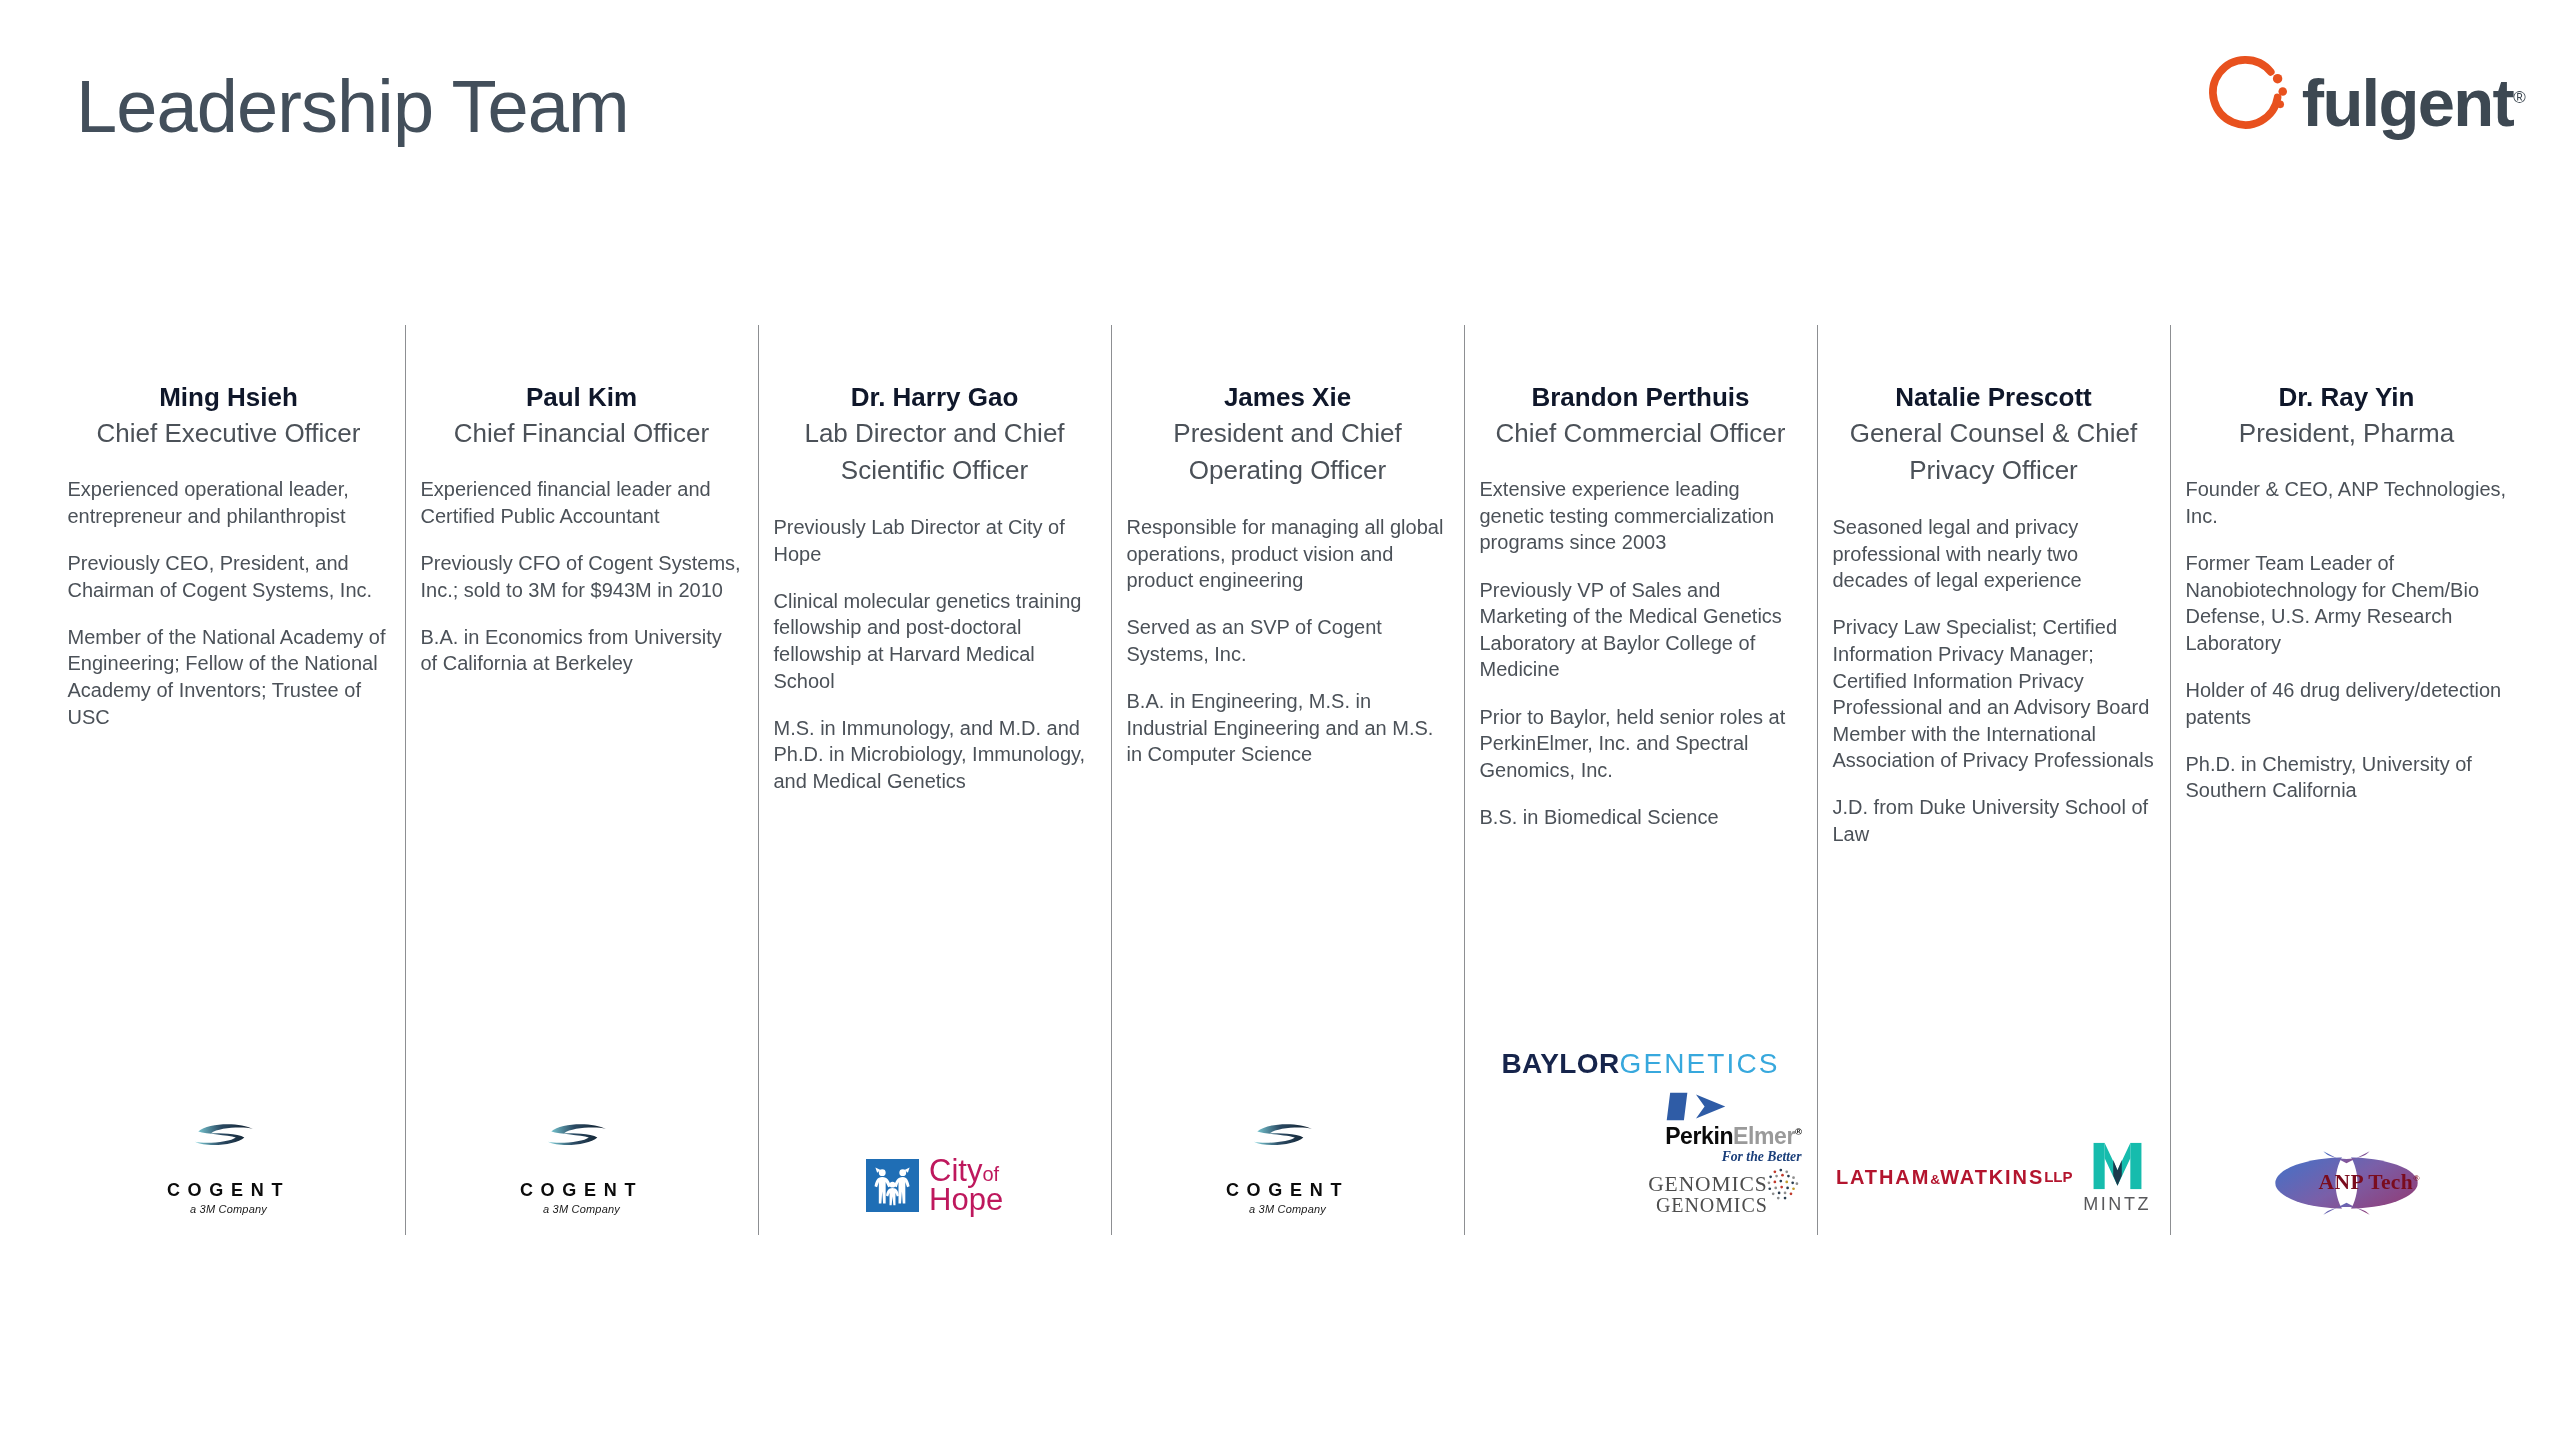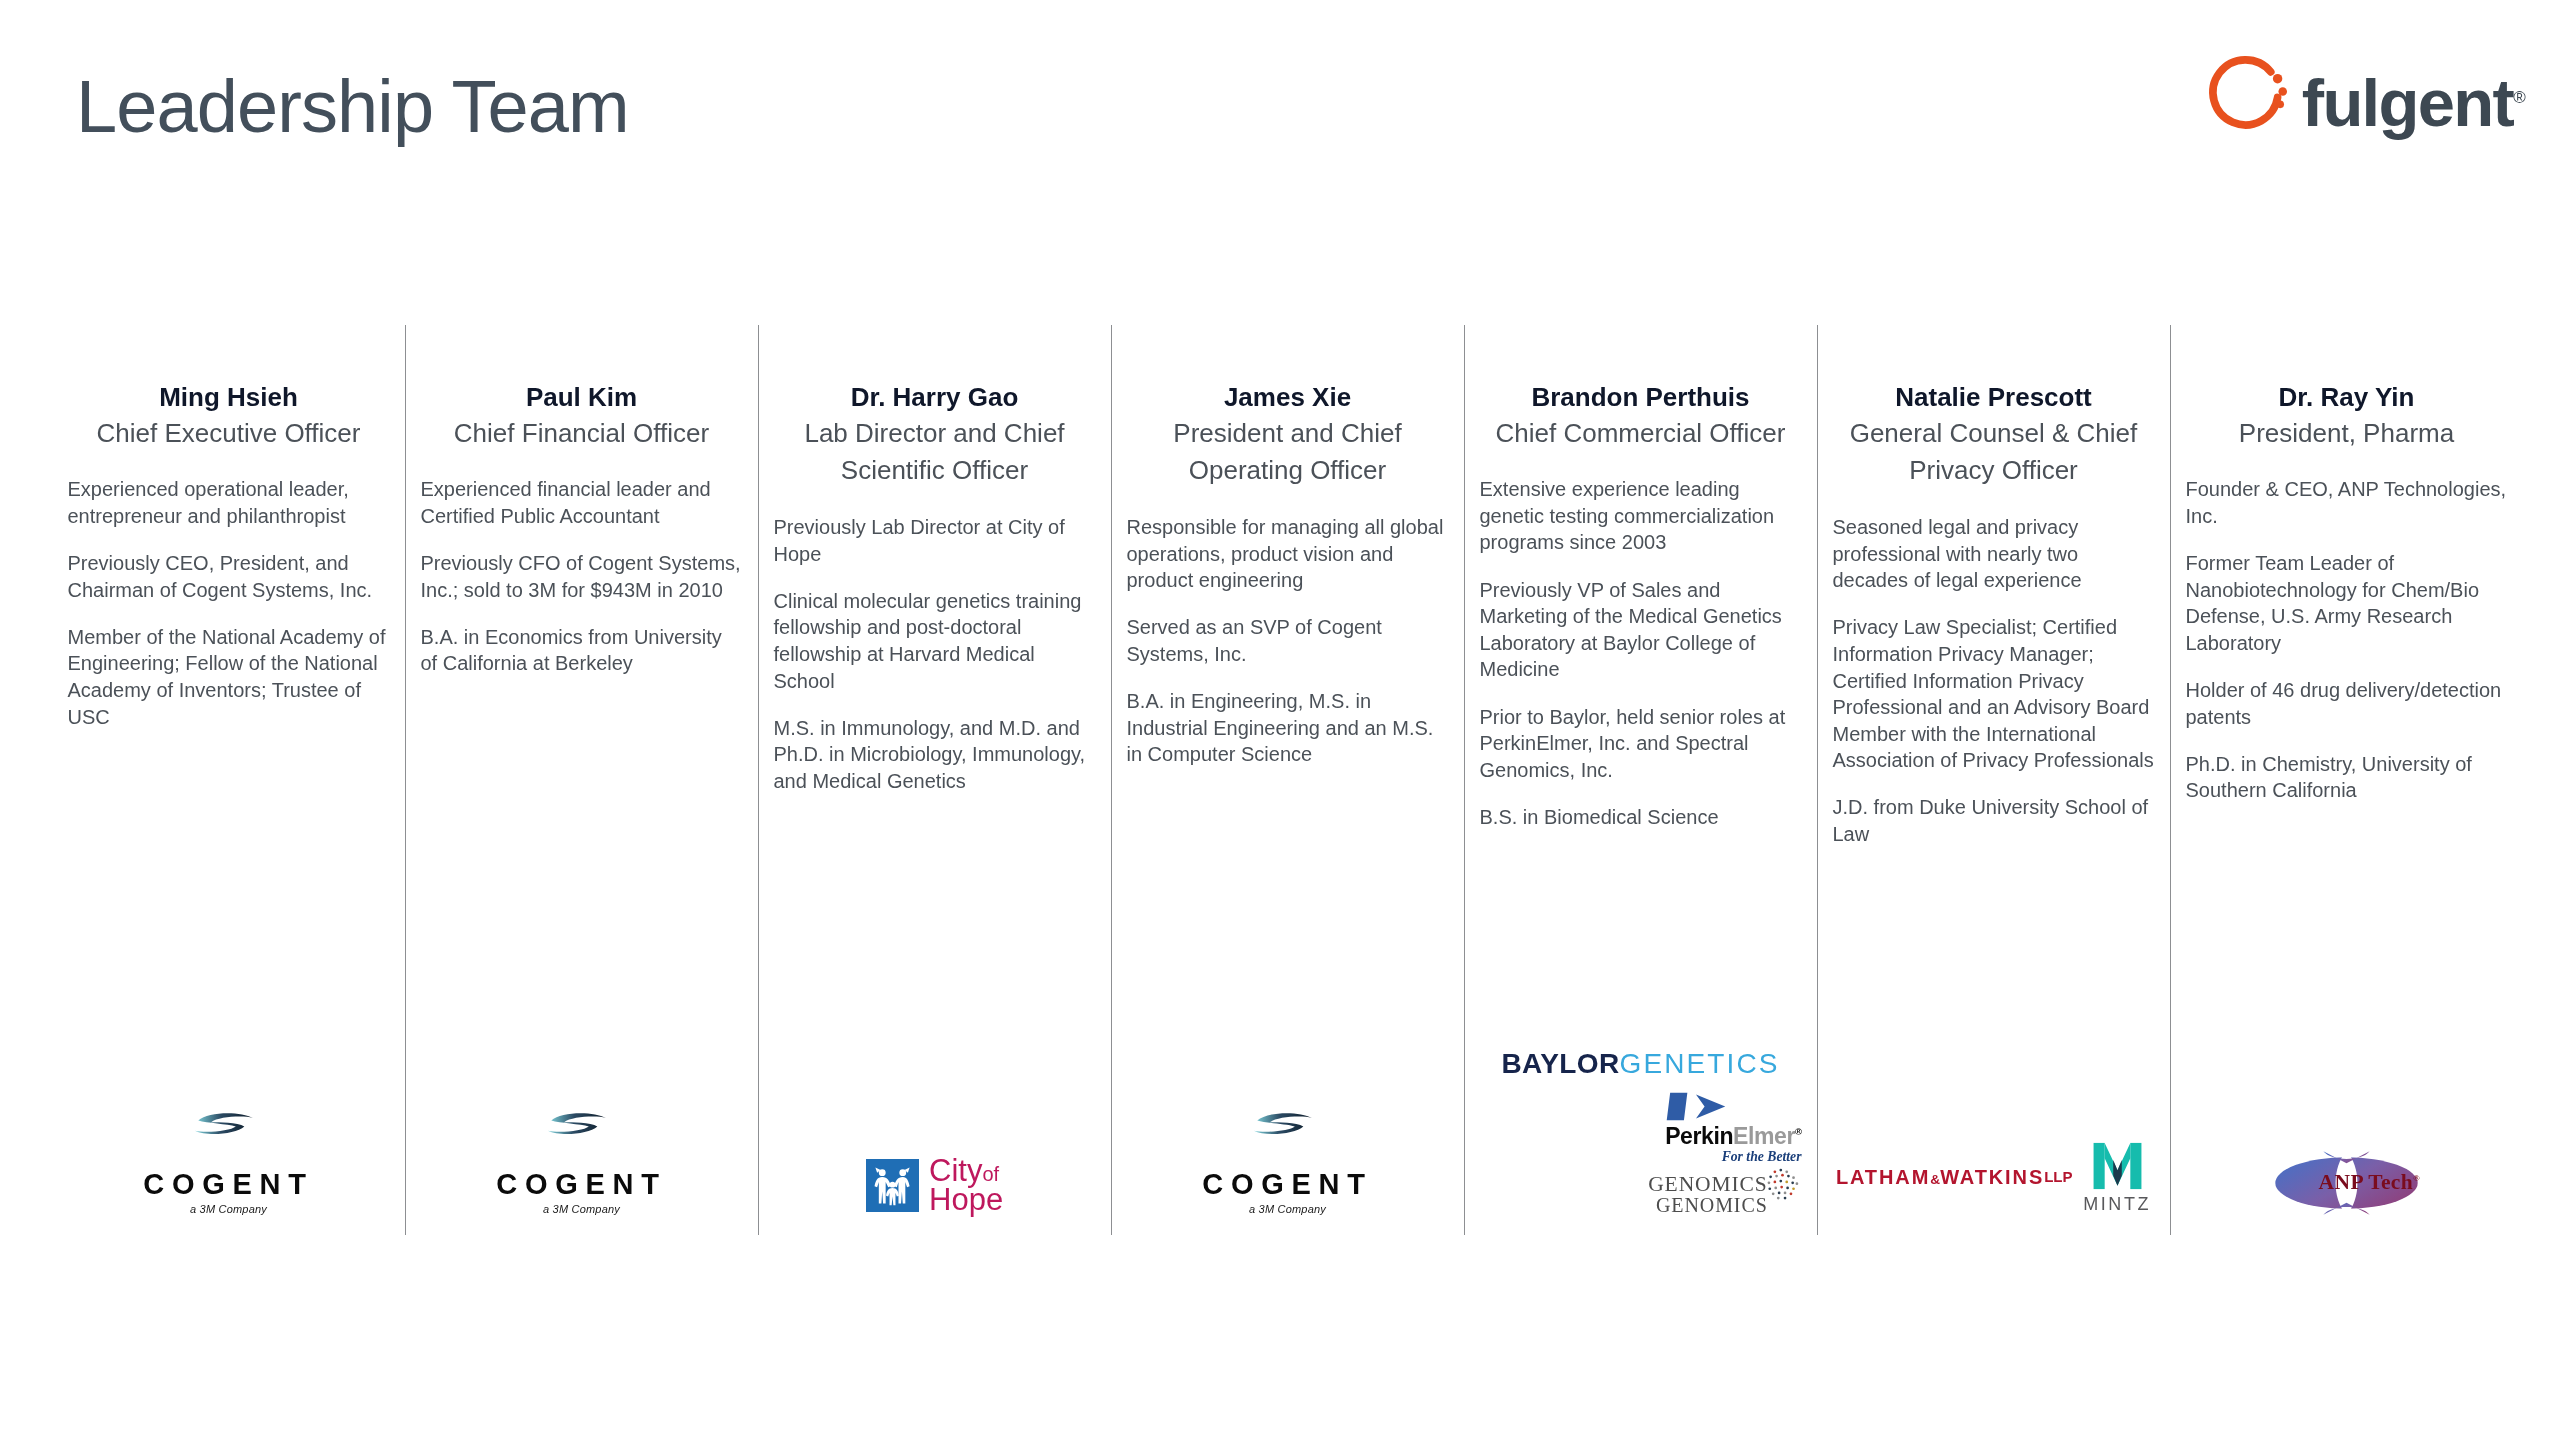--- a/index.html
+++ b/index.html
@@ -88,21 +88,21 @@
     align-items: center;
     justify-content: flex-end;
     padding-bottom: 26px;
   }
   .logo-row { display: flex; align-items: flex-end; justify-content: center; width: 100%; gap: 8.6px; }
 
   
   .cogent { text-align: center; width: 100%; }
   .cogent .swirl { height: 29px; margin-bottom: 1.7px; }
   .cogent .word {
-    font-size: 29px; font-weight: 700; letter-spacing: 7.7px;
+    font-size: 18px; font-weight: 700; letter-spacing: 7.7px;
     color: #0b0b0b; line-height: 1; margin-top: 29px;
   }
   .cogent .sub {
     font-size: 11px; font-style: italic; color: #1a1a1a;
     margin-top: 4.3px; letter-spacing: 0.2px;
   }
 
   
   .coh { display: flex; align-items: center; gap: 10.3px; justify-content: center; }
   .coh-mark { width: 53px; height: 53px; background: #1f6eb5; flex: 0 0 auto; position: relative; }

